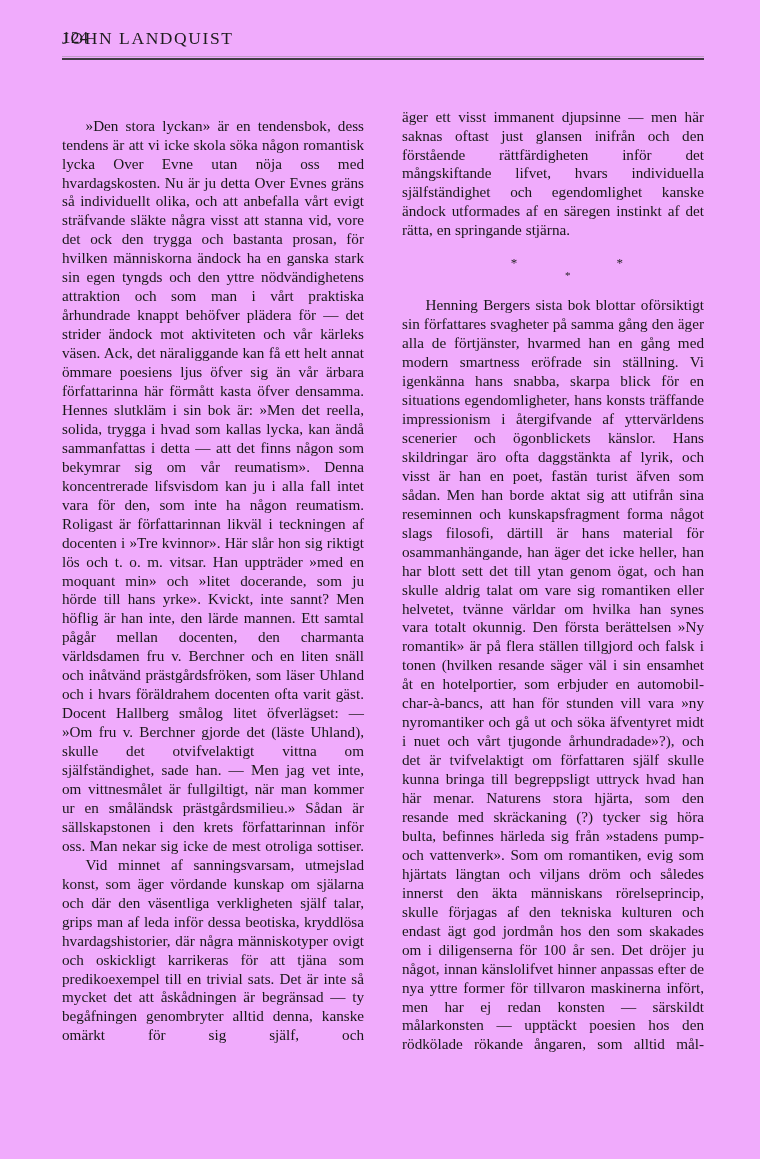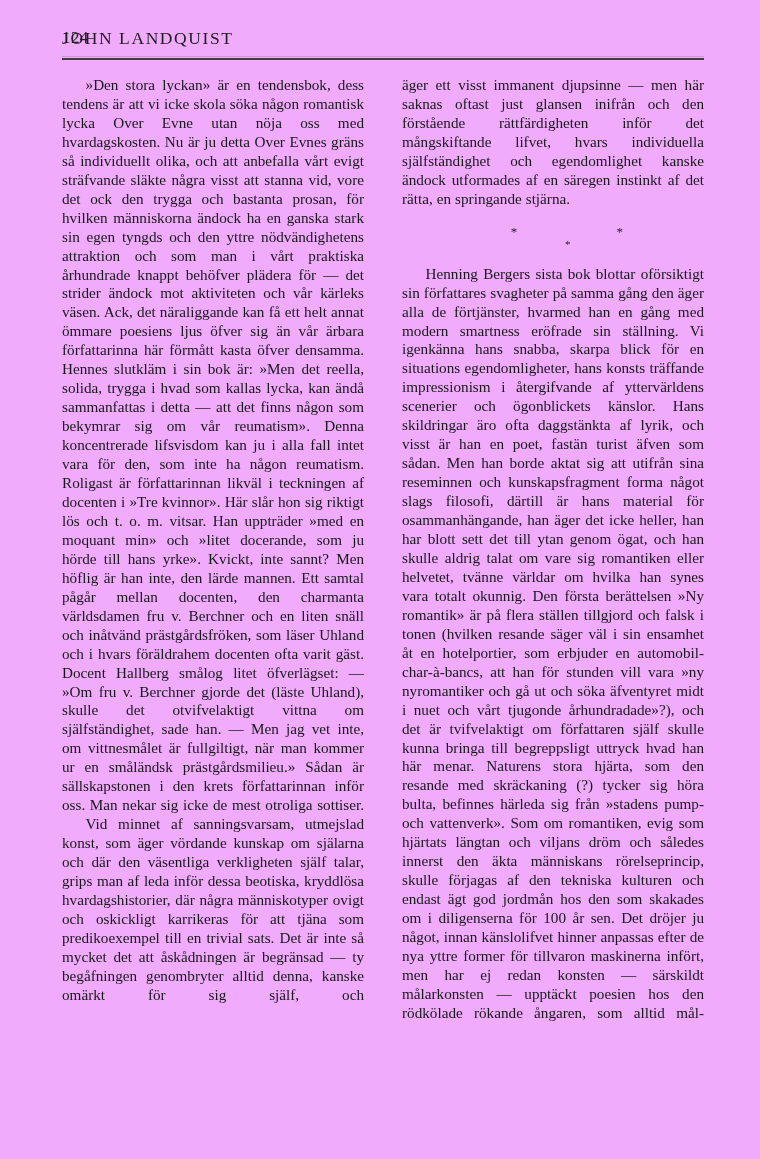--- a/index.html
+++ b/index.html
@@ -72,20 +72,21 @@
 
   
   .columns {
     position: absolute;
     left: 62px;
     top: 76px;
     width: 642px;
     height: 1010px;
     display: flex;
     gap: 38px;
+    align-items: center;
   }
   .col {
     width: 302px;
     font-size: 15.2px;
     line-height: 18.95px;
     text-align: justify;
     text-justify: inter-word;
     -webkit-hyphens: none;
     hyphens: none;
     word-spacing: 0.2px;

